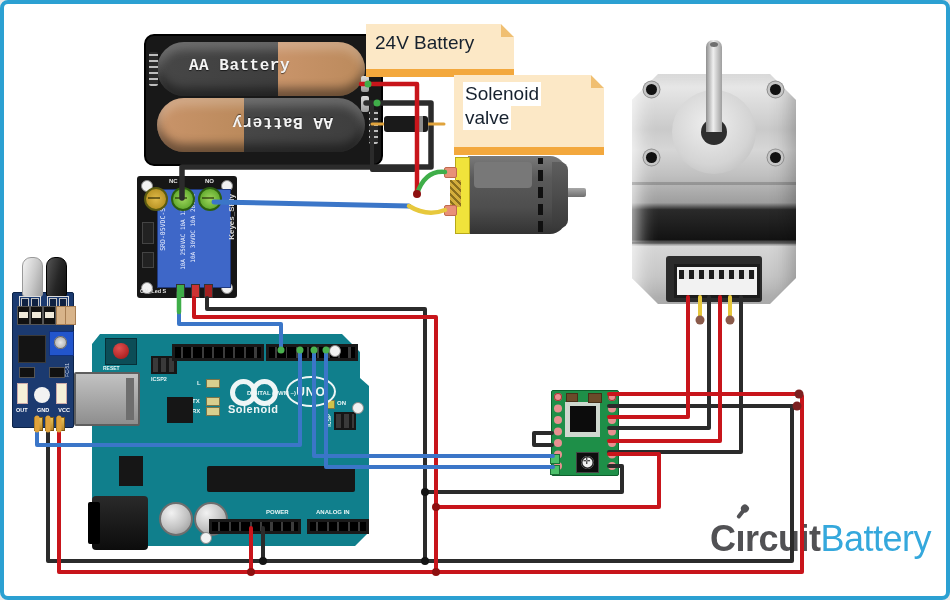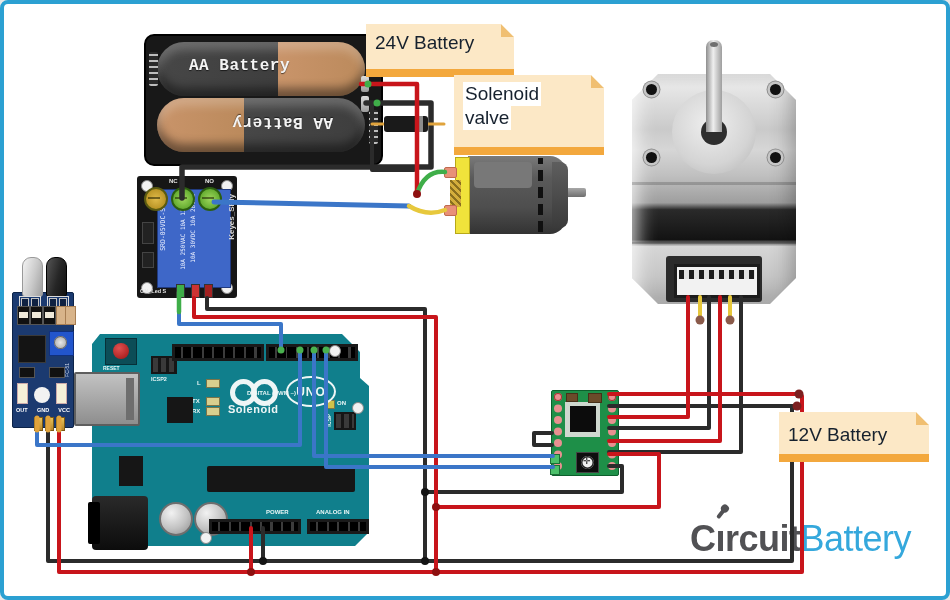--- a/index.html
+++ b/index.html
@@ -146,21 +146,21 @@
   .sol-sock{position:absolute;width:11px;height:9px;background:#e89078;border-radius:2px;border:1px solid #c06a50;z-index:11;}
   #sol-body{left:464px;top:152px;width:98px;height:78px;border-radius:0 16px 16px 0;z-index:10;
     background:linear-gradient(180deg,#7a7a7a,#5a5a5a 28%,#4e4e4e 66%,#333);}
   #sol-panel{left:470px;top:158px;width:58px;height:26px;background:#787878;border-radius:4px;z-index:11;}
   #sol-dash{left:534px;top:154px;width:5px;height:74px;z-index:11;
     background:repeating-linear-gradient(0deg,#101010 0 11px,transparent 11px 17px);}
   #sol-cap{left:548px;top:158px;width:16px;height:66px;background:linear-gradient(180deg,#5e5e5e,#3a3a3a);border-radius:0 8px 8px 0;z-index:11;}
   #sol-shaft{left:562px;top:184px;width:20px;height:9px;background:linear-gradient(180deg,#a8a8a8,#6e6e6e);border-radius:2px;z-index:10;}
   
   #logo{left:686px;top:514px;z-index:5;font-size:36px;font-weight:bold;letter-spacing:-.5px;white-space:nowrap;}
-  #logo .p1{color:#515154;position:relative;}
+  #logo .p1{color:#515154;position:relative;margin-left:20px;}
   #logo .p2{color:#35a8dc;font-weight:400;}
   #logo .ipin{position:relative;}
   #logo .pin{position:absolute;left:3px;top:-10px;width:3.5px;height:11px;background:#515154;border-radius:2px;
     transform:rotate(38deg);}
   #logo .pin::after{content:'';position:absolute;top:-5px;left:-2px;width:8px;height:8px;border-radius:50%;background:#515154;}
 </style>
 </head>
 <body>
 
 <div id="canvas">
@@ -224,25 +224,20 @@
     <circle cx="322" cy="346" r="3.5" fill="#49b14f"></circle>
   </svg>
 
   <div class="note" style="left:362px;top:20px;width:148px;height:53px;">
     <span class="ntext">24V Battery</span>
     <div class="fold"></div>
     <div class="bar"></div>
   </div>
   <div class="note" style="left:450px;top:71px;width:150px;height:80px;">
     <span class="ntext"><span class="hl">Solenoid</span><br><span class="hl">valve</span></span>
-    <div class="fold"></div>
-    <div class="bar"></div>
-  </div>
-  <div class="note" style="left:775px;top:408px;width:150px;height:50px;">
-    <span class="ntext" style="top:11px;">12V Battery</span>
     <div class="fold"></div>
     <div class="bar"></div>
   </div>
 
   <div id="battery-holder" class="abs">
     <div id="cell-top" class="cell">
       <span class="cell-label">AA Battery</span>
     </div>
     <div id="cell-bottom" class="cell">
       <span class="cell-label">AA Battery</span>

